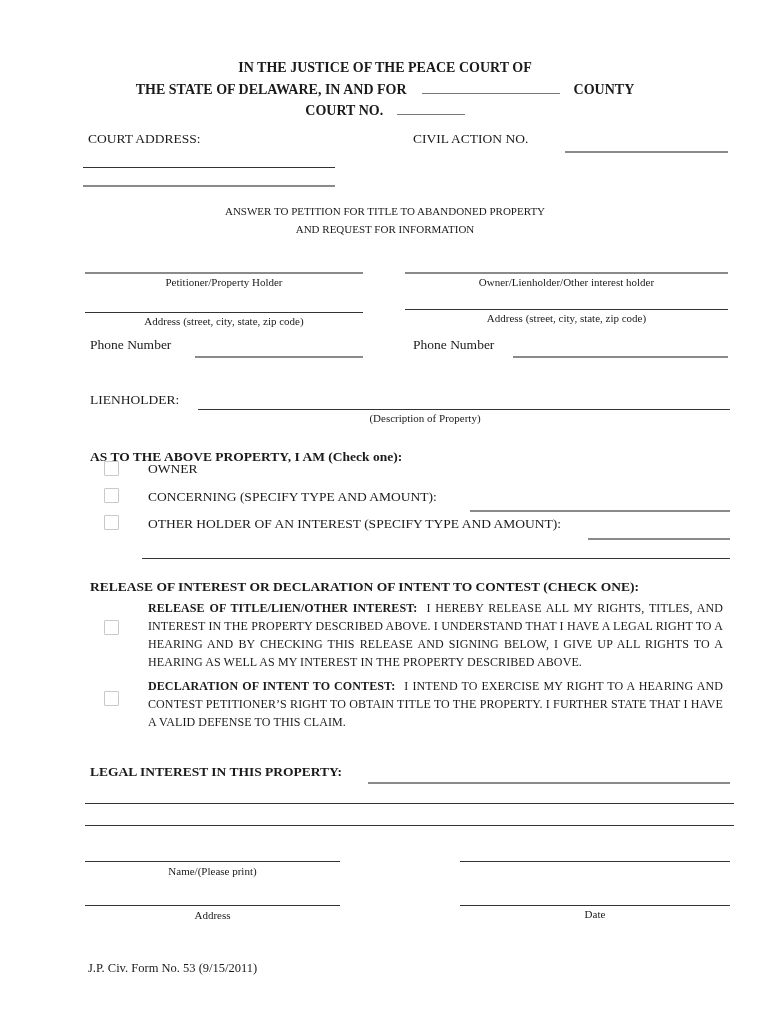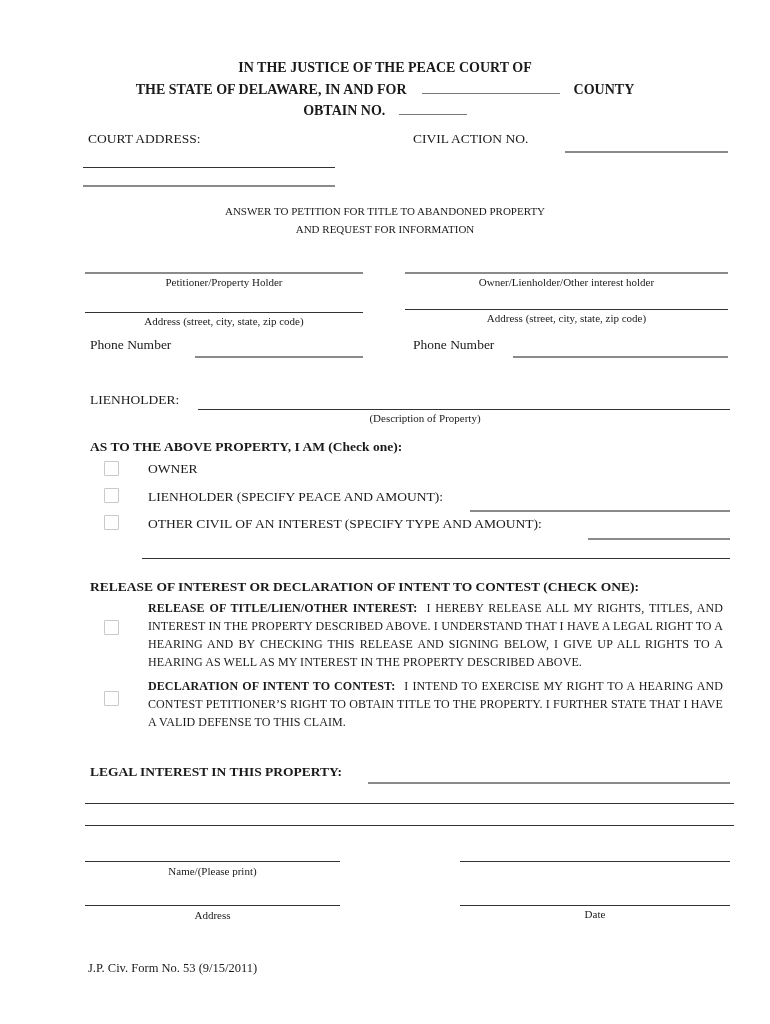--- a/index.html
+++ b/index.html
@@ -35,21 +35,21 @@
 <div class="page">
 
   <div class="header-block hd">
     <div>IN THE JUSTICE OF THE PEACE COURT OF</div>
     <div>
       <span>THE STATE OF DELAWARE, IN AND FOR</span>
       <span class="blank-inline" style="width:138px; margin:0 10px 0 12px;"></span>
       <span>COUNTY</span>
     </div>
     <div>
-      <span>OBTAIN NO.</span>
+      <span>COURT NO.</span>
       <span class="blank-inline" style="width:68px; margin-left:10px;"></span>
     </div>
   </div>
 
   <div class="abs md" style="left:88px; top:131px;">COURT ADDRESS:</div>
   <div class="abs md" style="left:413px; top:131px;">CIVIL ACTION NO.</div>
   <div class="ln-gray" style="left:565px; top:151px; width:163px;"></div>
   <div class="ln-black" style="left:83px; top:167px; width:252px;"></div>
   <div class="ln-gray" style="left:83px; top:185px; width:252px;"></div>
 
@@ -69,31 +69,31 @@
   <div class="abs sm ctr" style="left:405px; top:276px; width:323px;">Owner/Lienholder/Other interest holder</div>
   <div class="ln-black" style="left:405px; top:309px; width:323px;"></div>
   <div class="abs sm ctr" style="left:405px; top:312px; width:323px;">Address (street, city, state, zip code)</div>
   <div class="abs md" style="left:413px; top:337px;">Phone Number</div>
   <div class="ln-gray" style="left:513px; top:356px; width:215px;"></div>
 
   <div class="abs md" style="left:90px; top:392px;">LIENHOLDER:</div>
   <div class="ln-black" style="left:198px; top:409px; width:532px;"></div>
   <div class="abs sm ctr" style="left:245px; top:412px; width:360px;">(Description of Property)</div>
 
-  <div class="abs md bold" style="left:90px; top:439px;">AS TO THE ABOVE PROPERTY, I AM (Check one):</div>
+  <div class="abs md bold" style="left:90px; top:449px;">AS TO THE ABOVE PROPERTY, I AM (Check one):</div>
 
   <div class="cbx" style="left:104px; top:461px;"></div>
   <div class="abs md" style="left:148px; top:461px;">OWNER</div>
 
   <div class="cbx" style="left:104px; top:488px;"></div>
-  <div class="abs md" style="left:148px; top:489px;">LIENHOLDER (SPECIFY PEACE AND AMOUNT):</div>
+  <div class="abs md" style="left:148px; top:489px;">CONCERNING (SPECIFY TYPE AND AMOUNT):</div>
   <div class="ln-gray" style="left:470px; top:510px; width:260px;"></div>
 
   <div class="cbx" style="left:104px; top:515px;"></div>
-  <div class="abs md" style="left:148px; top:516px;">OTHER CIVIL OF AN INTEREST (SPECIFY TYPE AND AMOUNT):</div>
+  <div class="abs md" style="left:148px; top:516px;">OTHER HOLDER OF AN INTEREST (SPECIFY TYPE AND AMOUNT):</div>
   <div class="ln-gray" style="left:588px; top:538px; width:142px;"></div>
 
   <div class="ln-black" style="left:142px; top:558px; width:588px;"></div>
 
   <div class="abs md bold" style="left:90px; top:579px;">RELEASE OF INTEREST OR DECLARATION OF INTENT TO CONTEST (CHECK ONE):</div>
 
   <div class="cbx" style="left:104px; top:620px;"></div>
   <div class="para" style="top:600px;">
     <span class="lead">RELEASE OF TITLE/LIEN/OTHER INTEREST:</span><span>I HEREBY RELEASE ALL MY RIGHTS, TITLES, AND INTEREST IN THE PROPERTY DESCRIBED ABOVE.  I UNDERSTAND THAT I HAVE A LEGAL RIGHT TO A HEARING AND BY CHECKING THIS RELEASE AND SIGNING BELOW, I GIVE UP ALL RIGHTS TO A HEARING AS WELL AS MY INTEREST IN THE PROPERTY DESCRIBED ABOVE.</span>
   </div>

